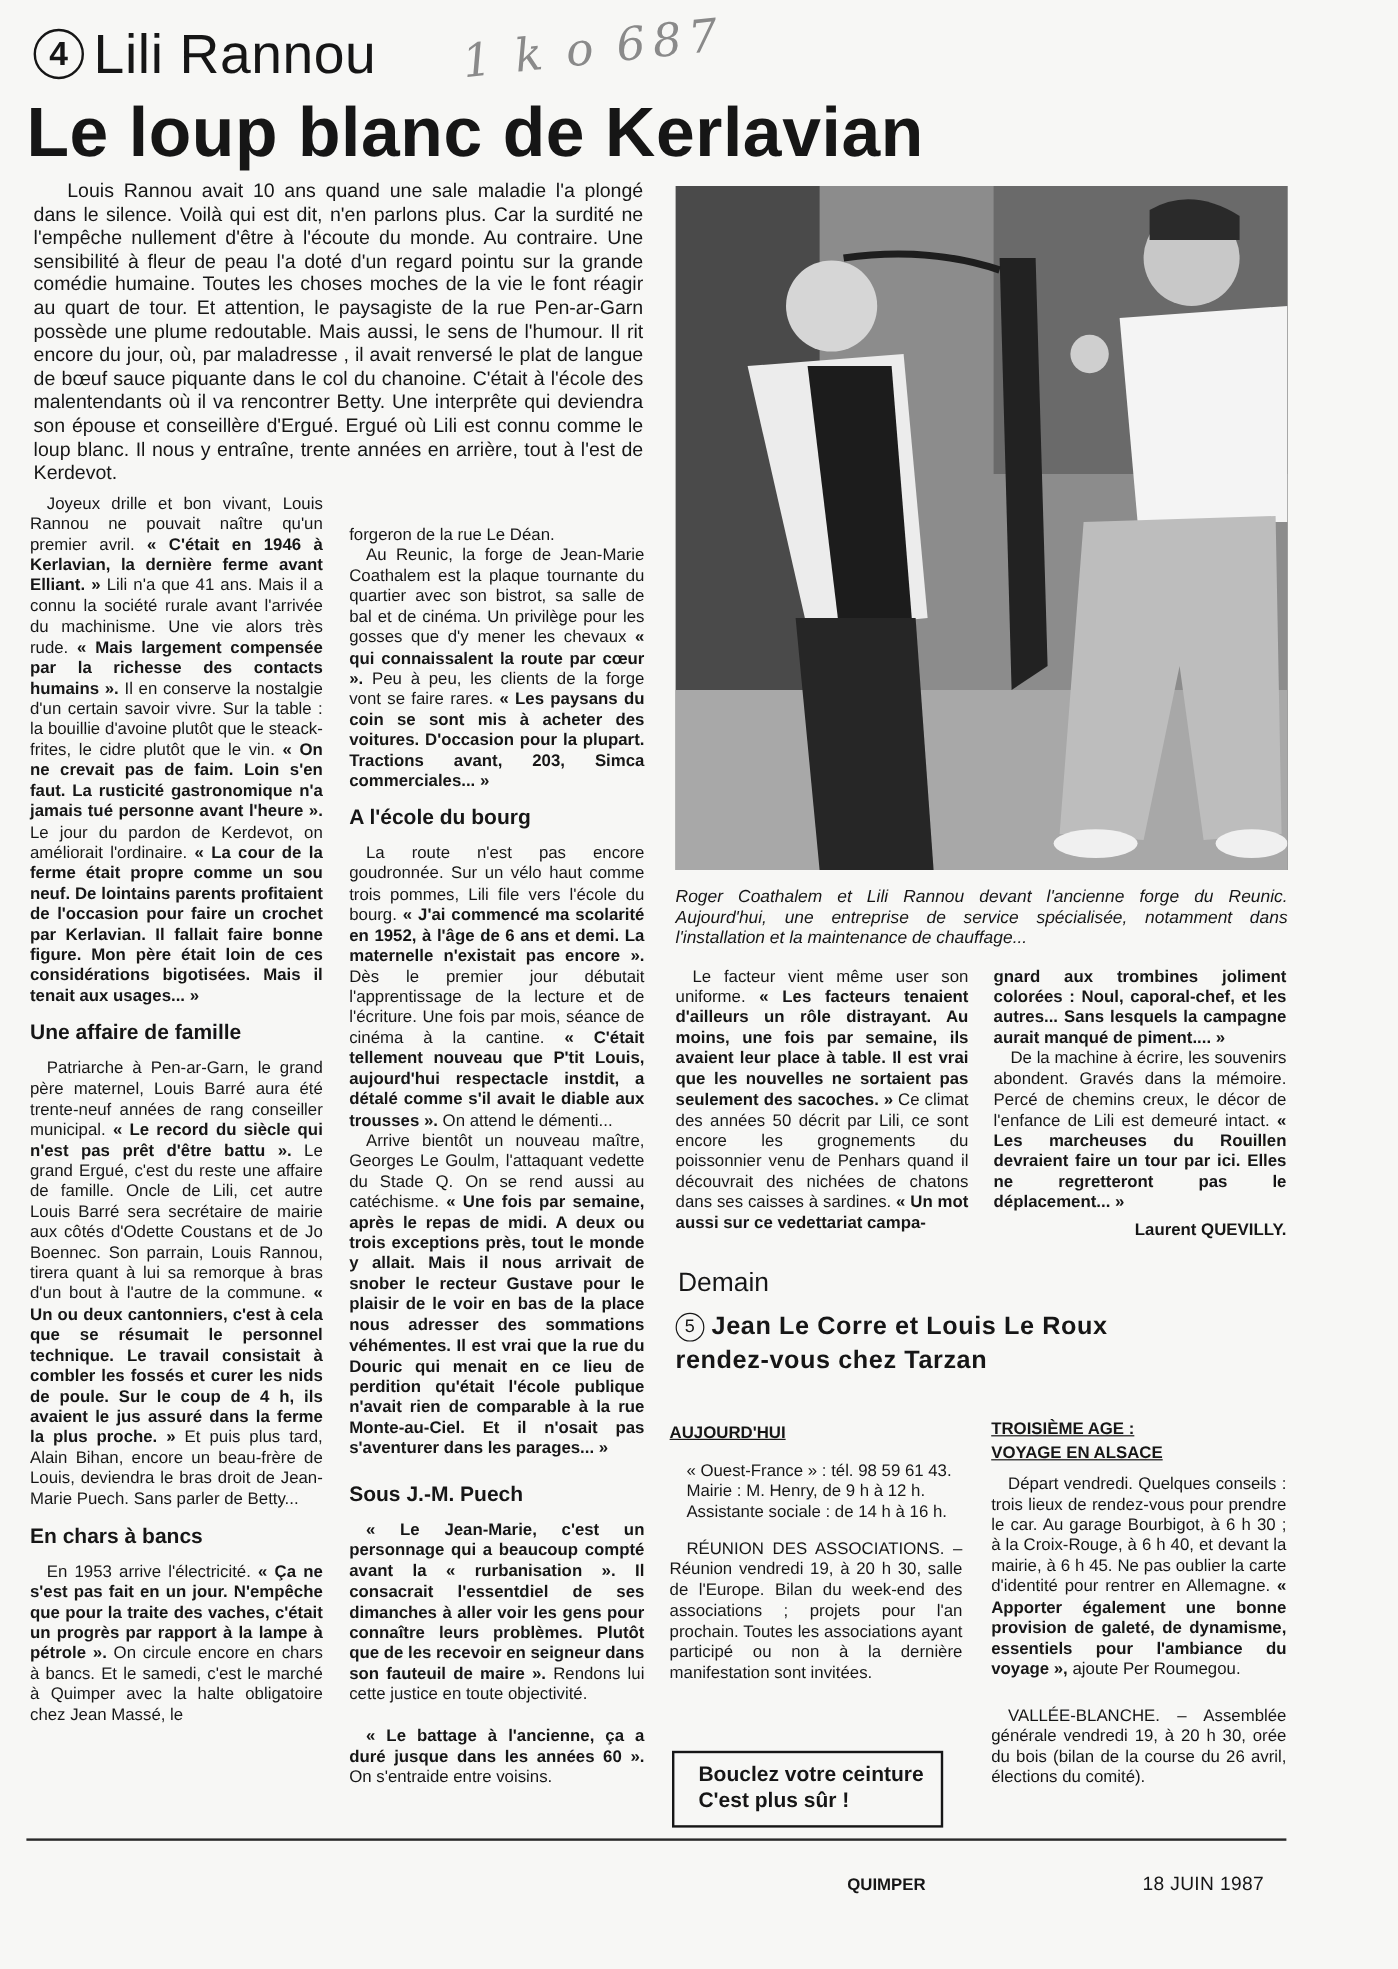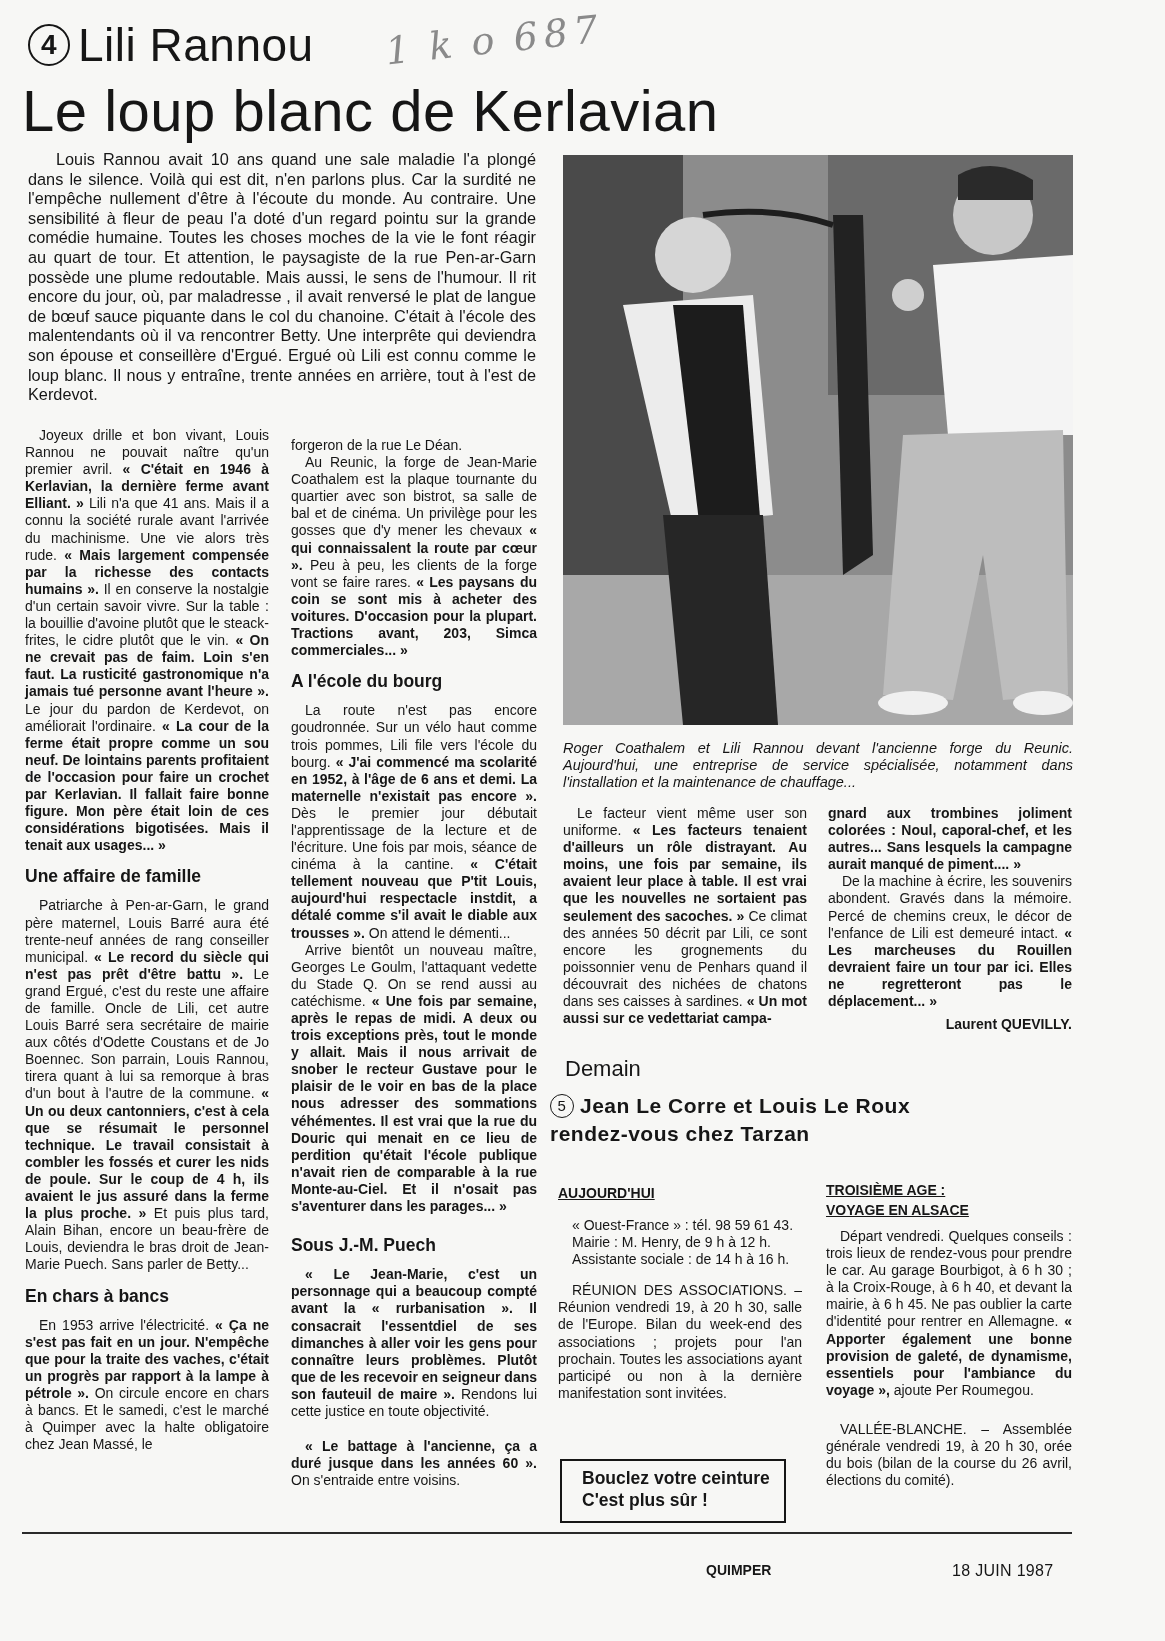--- a/index.html
+++ b/index.html
@@ -15,46 +15,46 @@
   .circle-num {
     display: inline-flex; align-items: center; justify-content: center;
     border: 2px solid #161616; border-radius: 50%; font-weight: 700;
   }
   .series .circle-num { width: 38px; height: 38px; font-size: 28px; margin-right: 8px; }
   .handwritten {
     left: 385px; top: 18px; font-family: "DejaVu Serif", serif; font-style: italic;
     font-size: 38px; color: #8a8a8a; letter-spacing: 6px; transform: rotate(-6deg);
   }
   .headline {
-    left: 22px; top: 82px; font-size: 58px; font-weight: 400; letter-spacing: 0.5px; line-height: 1;
+    left: 22px; top: 82px; font-size: 58px; font-weight: 700; letter-spacing: 0.5px; line-height: 1;
   }
   .lede {
     left: 28px; top: 150px; width: 508px; font-size: 16.3px; line-height: 19.6px;
     text-align: justify; text-indent: 28px;
   }
   .col { font-size: 14px; line-height: 17.1px; text-align: justify; }
   .col p { margin: 0; text-indent: 14px; }
   .col b { font-weight: 700; }
   .col h3 { font-size: 17.5px; font-weight: 700; text-align: left; margin: 14px 0 12px 0; }
-  .col1 { left: 25px; top: 427px; width: 244px; }
+  .col1 { left: 25px; top: 411px; width: 244px; }
   .col2 { left: 291px; top: 437px; width: 246px; }
   .photo {
     left: 563px; top: 155px; width: 510px; height: 570px; background: #6d6d6d; overflow: hidden;
   }
   .photo svg { width: 100%; height: 100%; display: block; }
   .caption {
     left: 563px; top: 740px; width: 510px; font-size: 14.5px; line-height: 17px; font-style: italic;
     text-align: justify;
   }
   .col3 { left: 563px; top: 805px; width: 244px; }
   .col4 { left: 828px; top: 805px; width: 244px; }
   .signature { font-weight: 700; text-align: right; margin-top: 6px; font-size: 14px; }
   .demain { left: 565px; top: 1056px; font-size: 22px; font-weight: 400; }
   .next-title {
-    left: 550px; top: 1092px; font-size: 21px; font-weight: 700; line-height: 28px; letter-spacing: 0.5px;
+    left: 563px; top: 1092px; font-size: 21px; font-weight: 700; line-height: 28px; letter-spacing: 0.5px;
   }
   .next-title .circle-num { width: 22px; height: 22px; font-size: 15px; font-weight: 400; margin-right: 6px; vertical-align: 2px; border-width: 1.5px; }
   .col5 { left: 558px; top: 1183px; width: 244px; }
   .col6 { left: 826px; top: 1180px; width: 246px; }
   .brief-head { font-weight: 700; font-size: 14px; line-height: 20px; margin-bottom: 8px; text-align: left; text-decoration: underline; }
   .col5 .brief-head { margin-bottom: 14px; }
   .col p.sp { margin-top: 14px; }
   .belt-box {
     left: 560px; top: 1459px; width: 226px; height: 64px; border: 2px solid #161616;
     font-size: 17.5px; font-weight: 700; line-height: 22px; padding: 6px 0 0 20px; box-sizing: border-box;

